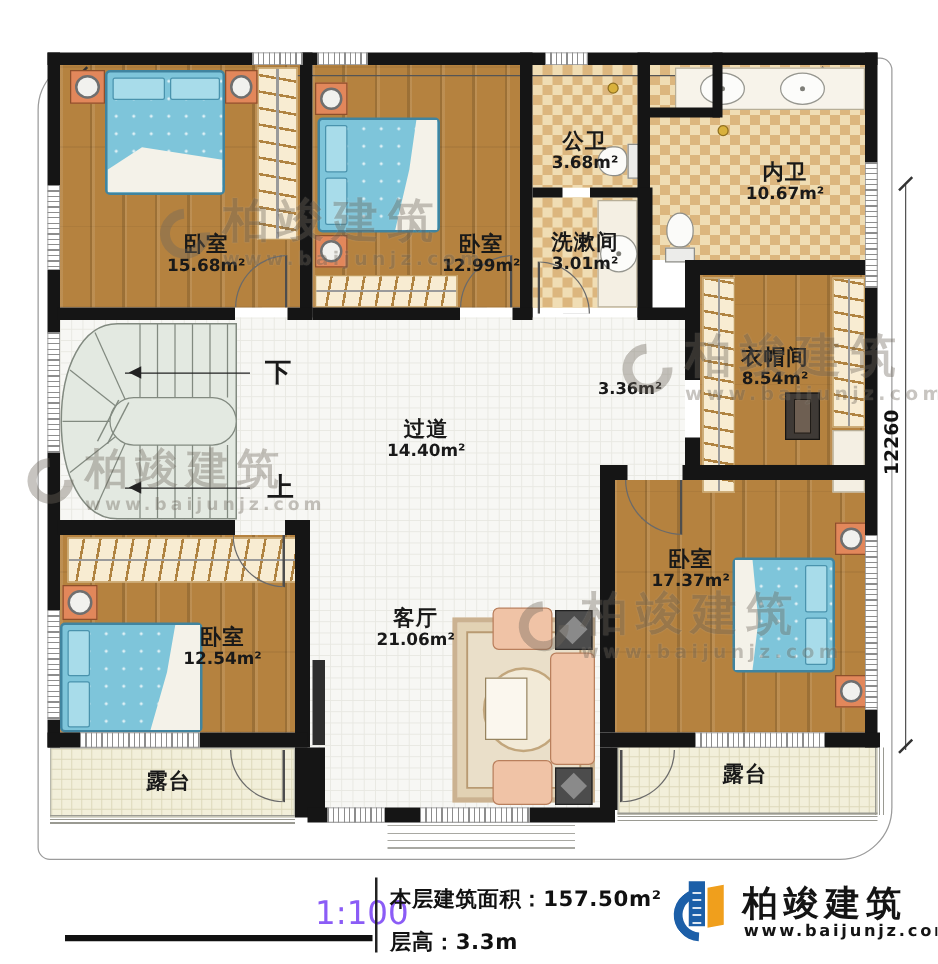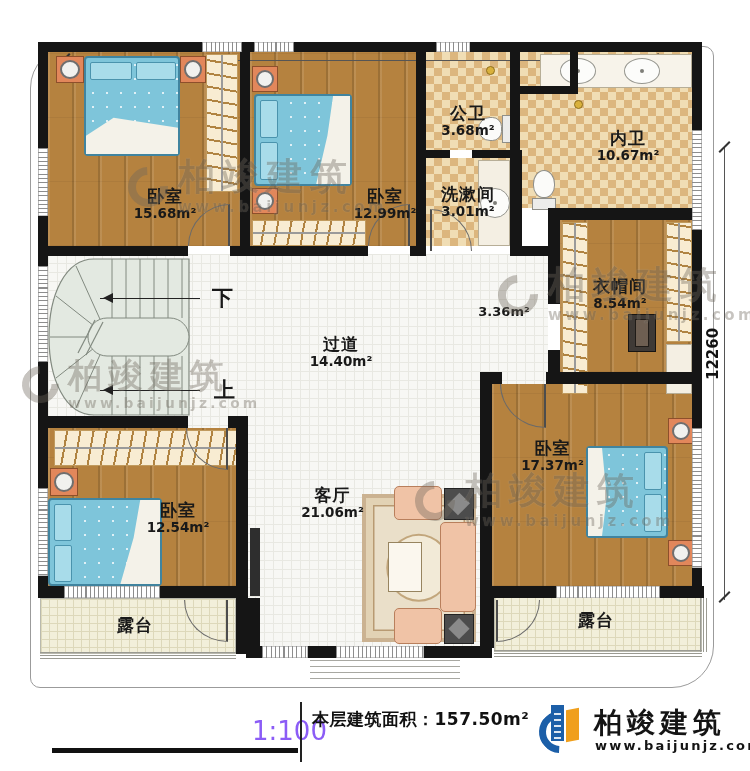--- a/index.html
+++ b/index.html
@@ -352,20 +352,23 @@
         <i>www.baijunjz.com</i>
       </span>
   </div>
 
   <div id="tb-underline" style="left:52px;top:748px;width:246px;height:5px;"></div>
   <div id="tb-scale" style="left:252px;top:716px;">1:100</div>
   <div id="tb-vline" style="left:300px;top:702px;width:2px;height:60px;"></div>
   <div class="tb-line" style="left:312px;top:708px;">
     <span>本层建筑面积：</span><span>157.50m²</span>
   </div>
+  <div class="tb-line" style="left:312px;top:742px;">
+    <span>层高：</span><span>3.3m</span>
+  </div>
 
   <div class="abs" style="left:538px;top:700px;width:52px;height:60px;z-index:30;">
     <i class="abs" style="left:1px;top:11px;width:42px;height:42px;border:7px solid #1c5fa8;border-radius:50%;border-top-color:transparent;border-right-color:transparent;transform:rotate(48deg);"></i>
     <i class="abs" style="left:13px;top:5px;width:13px;height:36px;background:#1c5fa8;background-image:repeating-linear-gradient(0deg,rgba(255,255,255,.85) 0 1.5px,transparent 1.5px 6px);background-size:7px 100%;background-repeat:no-repeat;background-position:3px 4px;"></i>
     <i class="abs" style="left:28px;top:9px;width:13px;height:32px;background:#f09f1c;transform:skewY(-10deg);"></i>
   </div>
   <div id="logo-name" style="left:594px;top:704px;">柏竣建筑</div>
   <div id="logo-url" style="left:595px;top:738px;">www.baijunjz.com</div>
 
 </div>

